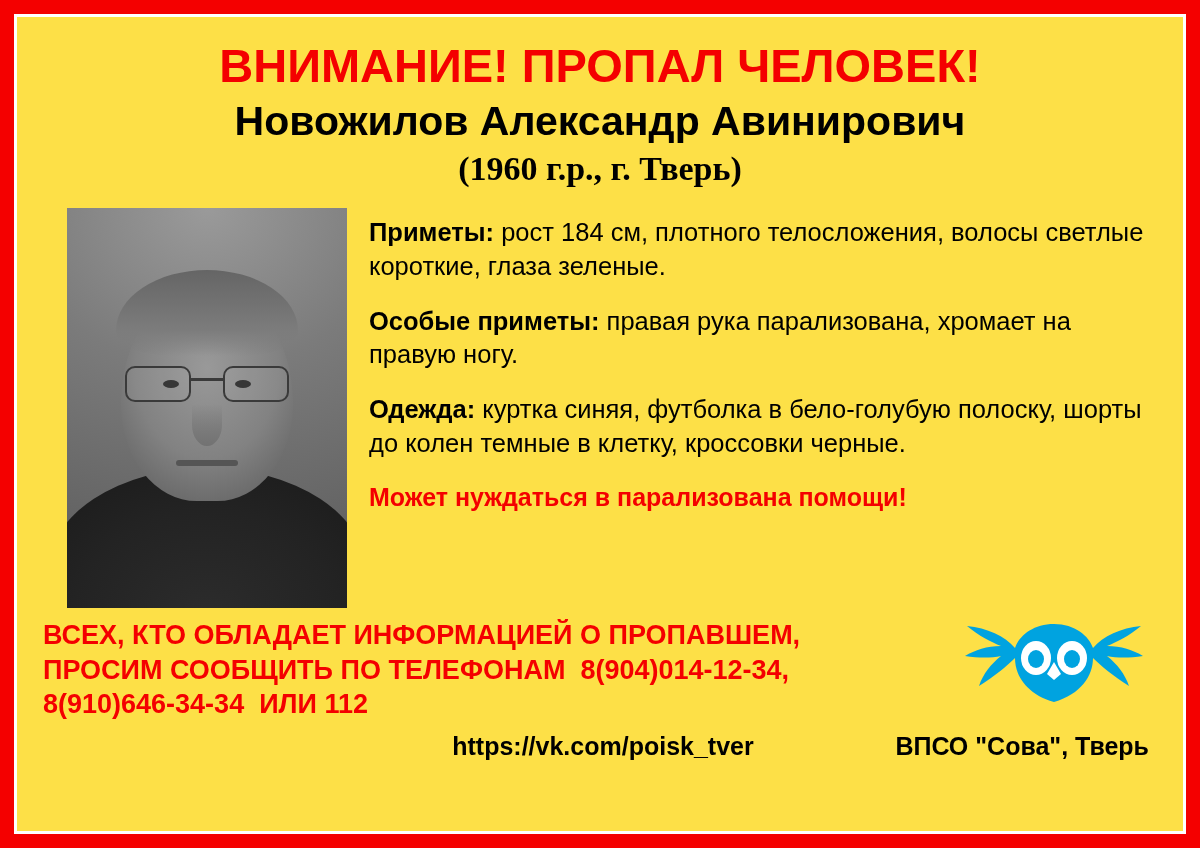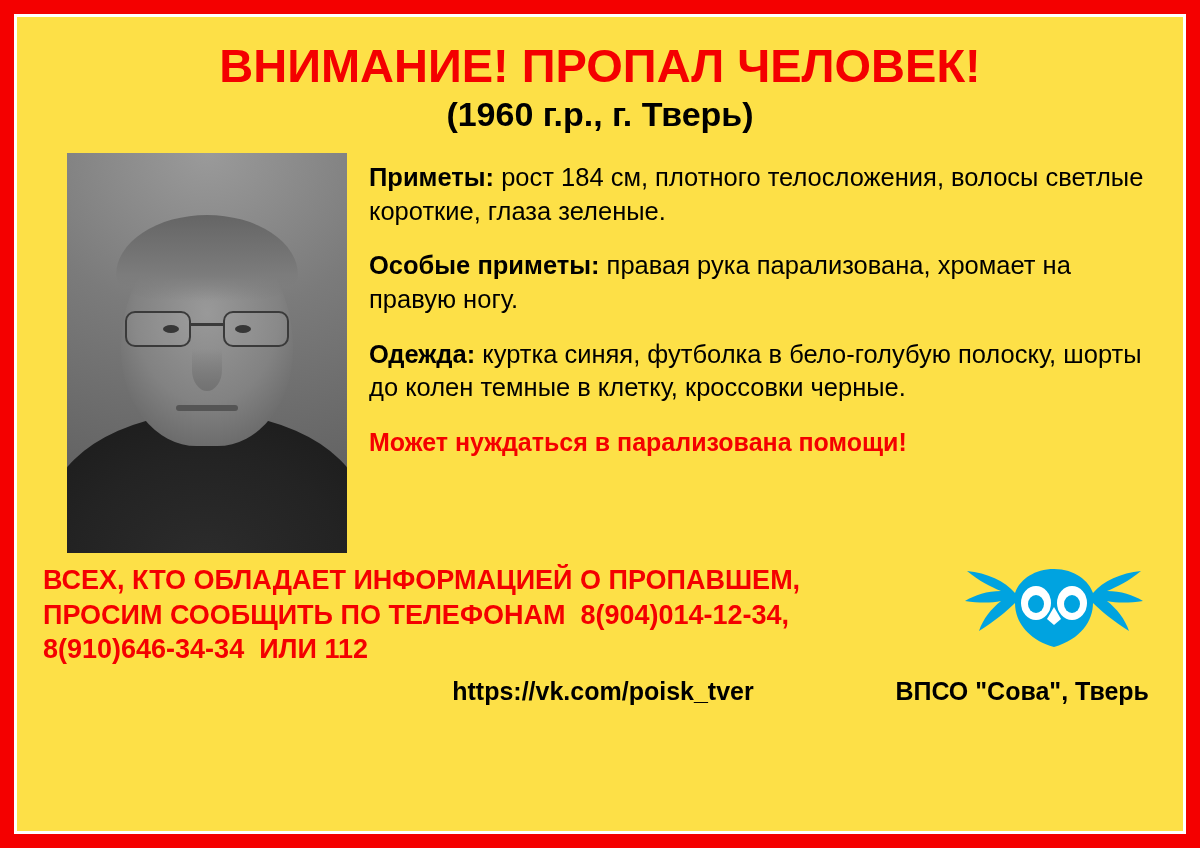--- a/index.html
+++ b/index.html
@@ -52,20 +52,21 @@
     white-space: nowrap;
   }
   .birth {
     text-align: center;
     color: #000000;
     font-weight: bold;
     font-size: 34px;
     line-height: 1.2;
     margin: 4px 0 0 0;
     white-space: nowrap;
+    font-family: Liberation Serif, serif;
   }
 
   
   .body-row {
     display: flex;
     align-items: flex-start;
     margin-top: 18px;
   }
   .photo-wrap {
     flex: 0 0 auto;
@@ -249,20 +250,21 @@
     height: 108px;
   }
 </style>
 </head>
 <body>
 
 <div class="poster">
   <div class="inner">
 
     <div class="headline">ВНИМАНИЕ! ПРОПАЛ ЧЕЛОВЕК!</div>
+    <div class="name">Новожилов Александр Авинирович</div>
     <div class="birth">(1960 г.р., г. Тверь)</div>
 
     <div class="body-row">
 
       <div class="photo-wrap">
         <div class="photo">
           <div class="bg"></div>
           <div class="shoulders"></div>
           <div class="neck"></div>
           <div class="head"></div>

